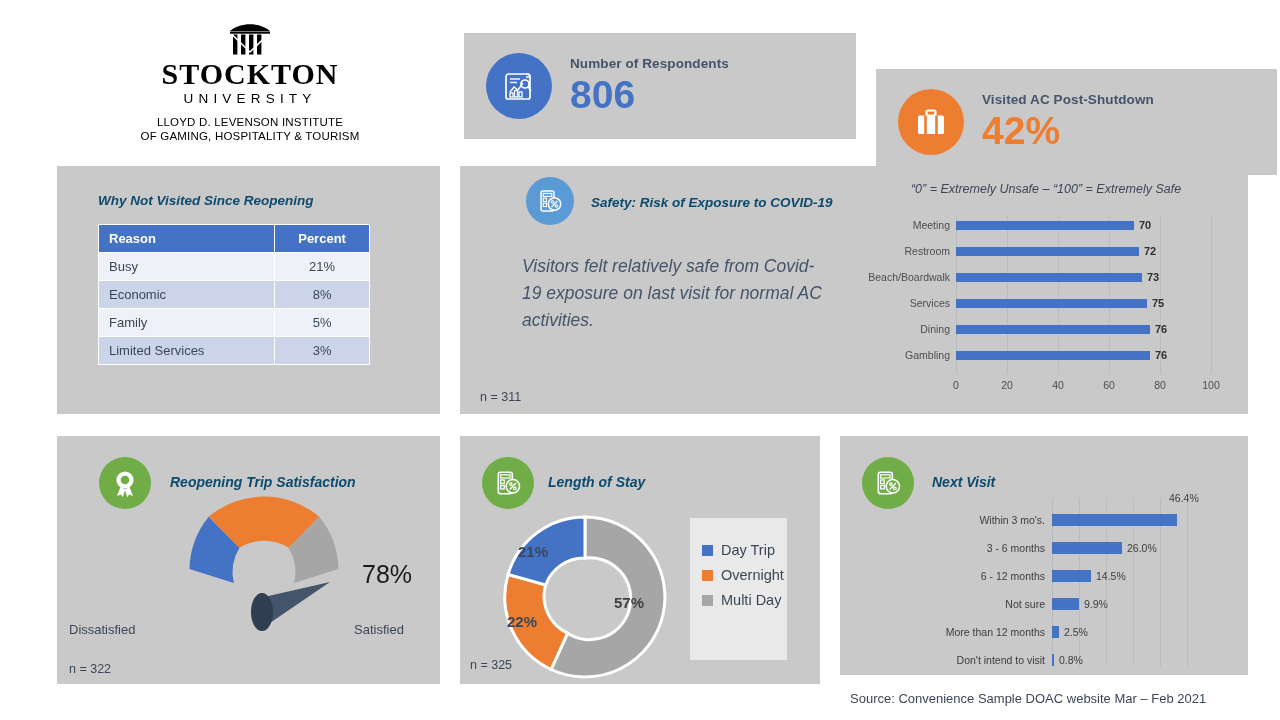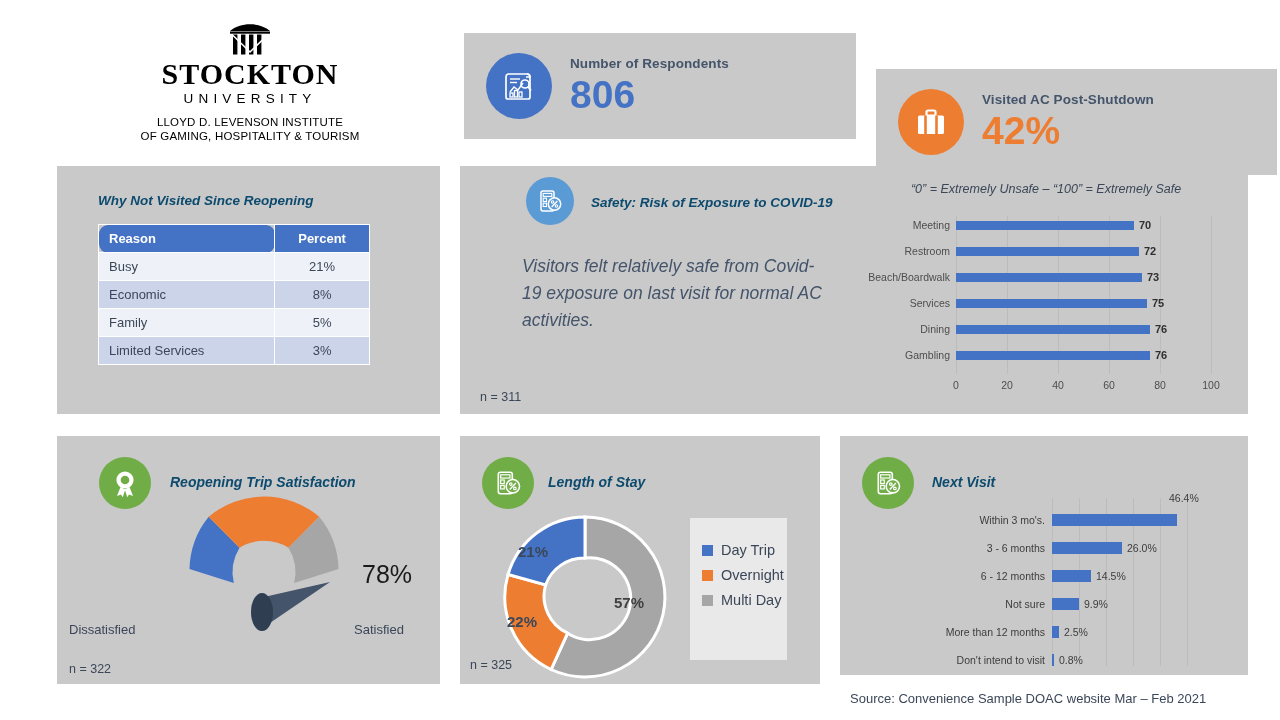--- a/index.html
+++ b/index.html
@@ -111,21 +111,21 @@
     <div class="ttl">Visited AC Post-Shutdown</div>
     <div class="val" style="color:#ed7d31;">42%</div>
   </div>
 </div>
 
 <div class="card" style="left:57px;top:166px;width:383px;height:248px;">
   <div class="sect-title" style="position:absolute;left:41px;top:27px;">Why Not Visited Since Reopening</div>
   <table style="position:absolute;left:41px;top:58px;width:272px;">
     <thead>
       <tr>
-        <th style="width:65%;border-radius:9px;">Reason</th>
+        <th style="width:65%;">Reason</th>
         <th class="pct">Percent</th>
       </tr>
     </thead>
     <tbody>
       <tr class="even">
         <td>Busy</td>
         <td class="pct">21%</td>
       </tr>
       <tr class="odd">
         <td>Economic</td>

